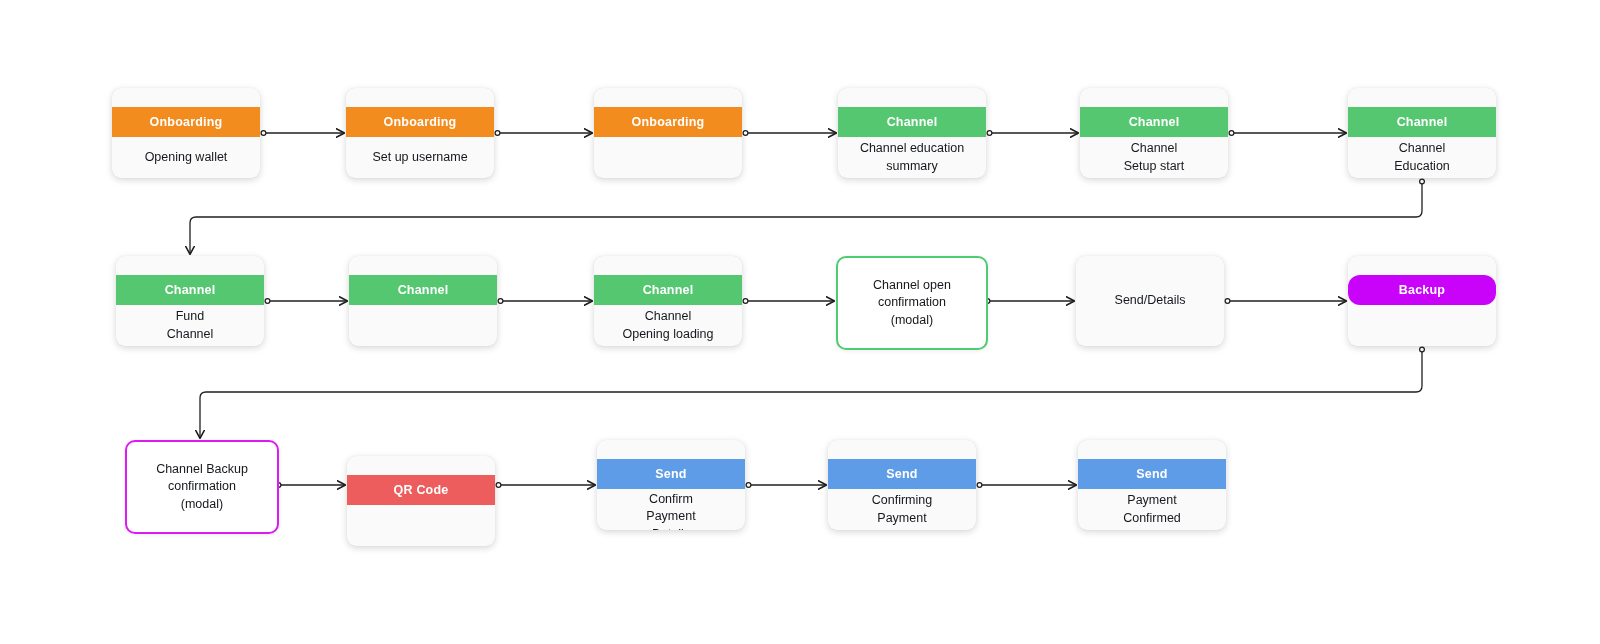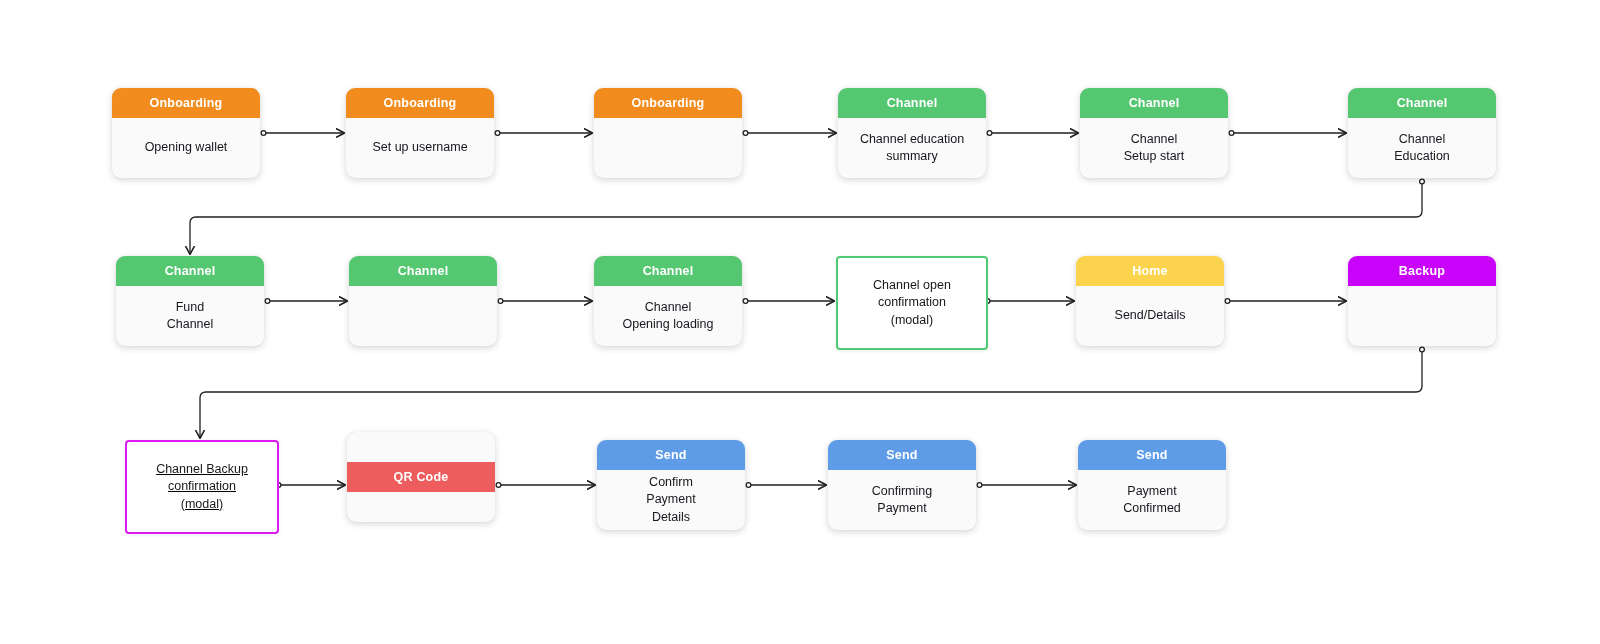--- a/index.html
+++ b/index.html
@@ -9,29 +9,29 @@
   .card{
     position:absolute;
     border-radius:9px;
     background:#FAFAFB;
     box-shadow:0 2px 7px rgba(0,0,0,.16), 0 0 1px rgba(0,0,0,.10);
     display:flex;flex-direction:column;overflow:hidden;
   }
   .card .header{
     flex:0 0 30px;height:30px;
     display:flex;align-items:center;justify-content:center;
-    color:#ffffff;font-size:12.5px;font-weight:700;letter-spacing:.2px;
+    color:#ffffff;font-size:12.5px;font-weight:700;letter-spacing:.2px;margin-top:19px;
   }
   .card .body{
     flex:1;display:flex;align-items:center;justify-content:center;
     text-align:center;font-size:12.5px;font-weight:500;color:#15181c;
     line-height:1.38;white-space:pre-line;padding:2px 8px;
   }
   .card.modal{
-    background:#ffffff;border:2px solid #999;border-radius:4px;
+    background:#ffffff;border:2px solid #999;border-radius:10px;
     box-shadow:0 1px 4px rgba(0,0,0,.08);
   }
 </style>
 </head>
 <body>
 
 <div id="canvas">
   <svg id="connector-layer" xmlns="http://www.w3.org/2000/svg" viewBox="0 0 1600 644">
     <defs>
       <marker id="arrowhead" viewBox="0 0 10 10" refX="8.5" refY="5" markerWidth="7.5" markerHeight="7.5" orient="auto-start-reverse">
@@ -112,32 +112,31 @@
         <div class="header" style="background: rgb(85, 199, 113);">Channel</div>
         <div class="body">Channel
 Opening loading</div>
       </div>
       <div class="card modal" style="left: 836px; top: 256px; width: 148px; height: 90px; border-color: rgb(79, 203, 114);">
         <div class="body">Channel open
 confirmation
 (modal)</div>
       </div>
       <div class="card" style="left: 1076px; top: 256px; width: 148px; height: 90px;">
-        <div class="header" style="background: rgb(251, 211, 77);">Home</div>
         <div class="body">Send/Details</div>
       </div>
       <div class="card" style="left: 1348px; top: 256px; width: 148px; height: 90px;">
-        <div class="header" style="background: rgb(201, 3, 249);">Backup</div>
+        <div class="header" style="background: rgb(201, 3, 249); border-radius: 12px;">Backup</div>
       </div>
-      <div class="card modal" style="left: 125px; top: 440px; width: 150px; height: 90px; border-color: rgb(221, 26, 242); text-decoration: underline;">
+      <div class="card modal" style="left: 125px; top: 440px; width: 150px; height: 90px; border-color: rgb(221, 26, 242);">
         <div class="body">Channel Backup
 confirmation
 (modal)</div>
       </div>
-      <div class="card" style="left: 347px; top: 432px; width: 148px; height: 90px; justify-content: center;">
+      <div class="card" style="left: 347px; top: 456px; width: 148px; height: 90px;">
         <div class="header" style="background: rgb(238, 93, 93);">QR Code</div>
       </div>
       <div class="card" style="left: 597px; top: 440px; width: 148px; height: 90px;">
         <div class="header" style="background: rgb(94, 156, 232);">Send</div>
         <div class="body">Confirm
 Payment
 Details</div>
       </div>
       <div class="card" style="left: 828px; top: 440px; width: 148px; height: 90px;">
         <div class="header" style="background: rgb(94, 156, 232);">Send</div>

